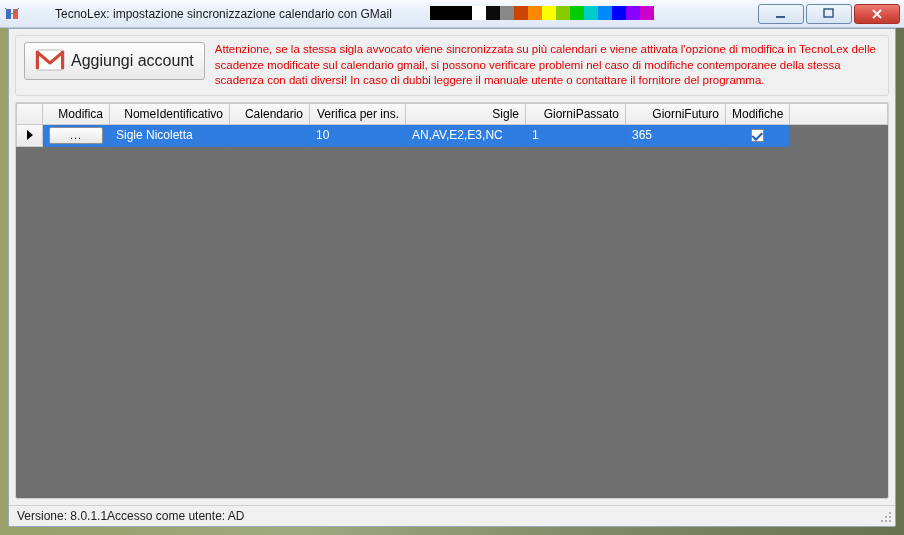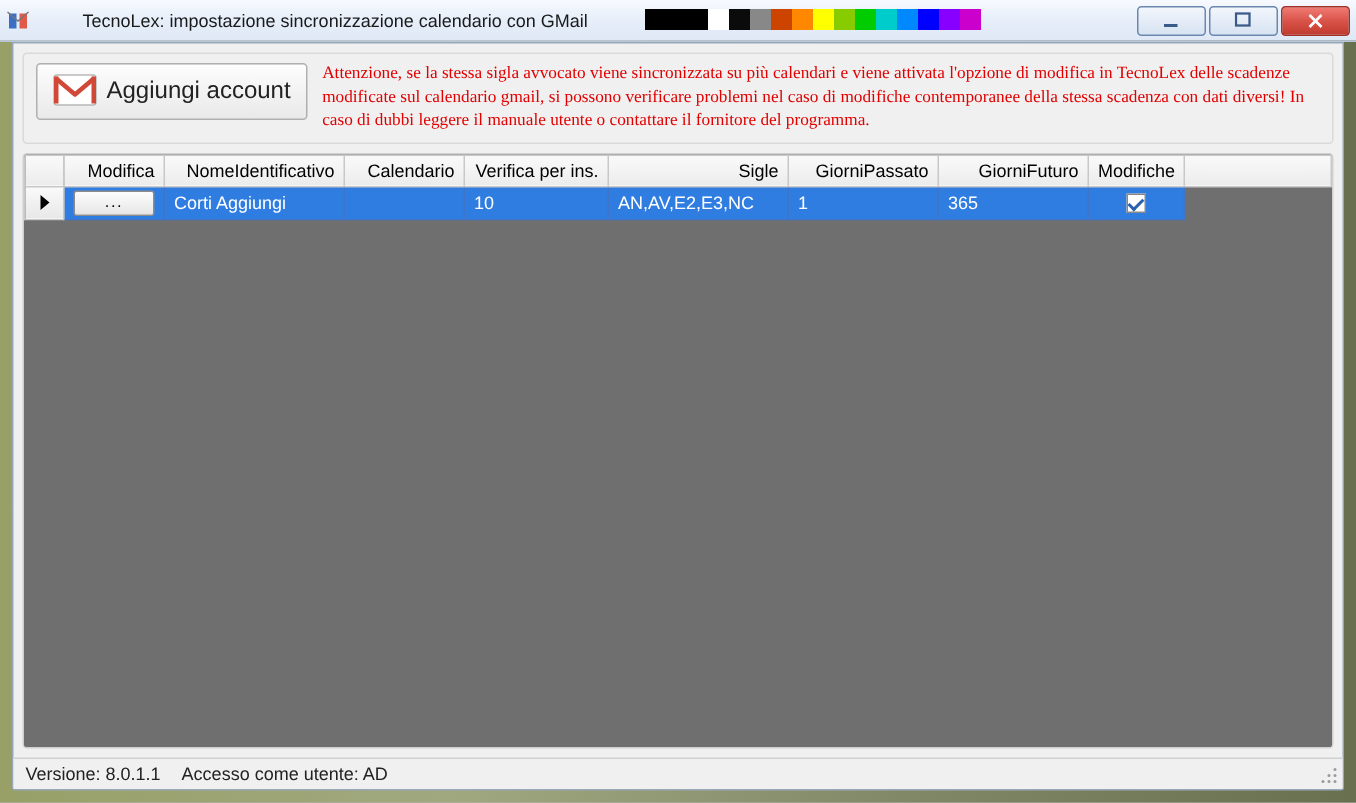--- a/index.html
+++ b/index.html
@@ -18,21 +18,21 @@
   .color-strip { position:absolute; left:430px; top:6px; height:14px; display:flex; }
   .color-strip span { width:14px; height:14px; display:inline-block; }
 
   
   .window-body { position:absolute; left:8px; top:28px; right:8px; bottom:8px; background:#f0f0f0; border:1px solid #9aa7b8; border-radius:0 0 2px 2px; display:flex; flex-direction:column; }
 
   
   .top-panel { margin:6px 6px 0 6px; border:1px solid #d9d9d9; border-radius:3px; background:#f0f0f0; padding:6px 8px; display:flex; align-items:flex-start; gap:10px; }
   .account-btn { display:flex; align-items:center; gap:6px; background:linear-gradient(#fdfdfd,#e9e9e9); border:1px solid #b0b0b0; border-radius:3px; padding:4px 10px; height:38px; cursor:default; }
   .account-btn span.lbl { font-size:16px; color:#222; }
-  .warning { color:#e20000; font-size:11.5px; line-height:1.35; flex:1;font-family:Liberation Serif, serif; }
+  .warning { color:#e20000; font-size:11.5px; line-height:1.35; flex:1; }
 
   
   .grid-wrap { margin:6px; border:1px solid #d0d0d0; border-radius:3px; flex:1; background:#6f6f6f; display:flex; flex-direction:column; overflow:hidden; }
   table.grid { border-collapse:collapse; width:100%; background:#6f6f6f; }
   table.grid th { background:linear-gradient(#fafafa,#ececec); border:1px solid #c8c8c8; font-weight:normal; font-size:12px; text-align:right; padding:3px 6px; color:#000; height:20px; }
   table.grid th.rowhdr { width:26px; }
   table.grid td { border:1px solid #3e74c9; padding:2px 6px; font-size:12px; height:22px; }
   tr.selected td { background:#2f7de1; color:#fff; }
   td.rowhdr-cell { background:linear-gradient(#fafafa,#e8e8e8) !important; border:1px solid #c8c8c8 !important; text-align:center; padding:0; }
   td.rowhdr-cell svg { display:block; margin:auto; }
@@ -40,21 +40,21 @@
   .chk { width:13px; height:13px; border:1px solid #888; background:#fff; display:inline-flex; align-items:center; justify-content:center; margin:auto; }
   .chk.checked::after { content:""; width:8px; height:4px; border-left:2px solid #2b5fb0; border-bottom:2px solid #2b5fb0; transform:rotate(-45deg) translate(0,-1px); }
   td.center { text-align:center; }
   .grid-fill { flex:1; background:#6f6f6f; }
 
   
   .bottom-bar { padding:4px 6px 6px 6px; }
   .verify-btn { background:linear-gradient(#fdfdfd,#e9e9e9); border:1px solid #b0b0b0; border-radius:3px; padding:4px 14px; font-size:12px; cursor:default; }
 
   
-  .statusbar { border-top:1px solid #d0d0d0; background:#f0f0f0; padding:3px 8px; display:flex; align-items:center; gap:14px; font-size:12px; color:#222; position:relative; }
+  .statusbar { border-top:1px solid #d0d0d0; background:#f0f0f0; padding:3px 8px; display:flex; align-items:center; font-size:12px; color:#222; position:relative; }
   .grip { position:absolute; right:3px; bottom:3px; width:12px; height:12px; }
   .grip svg { display:block; }
 
   th.col-modifica{width:60px;} th.col-nome{width:120px;} th.col-cal{width:80px;} th.col-pratica{width:96px;} th.col-sigle{width:120px;} th.col-passato{width:100px;} th.col-futuro{width:100px;} th.col-mod{width:60px;} th.col-rest{}
 </style>
 </head>
 <body>
 
 <div class="titlebar">
   <span class="app-icon">
@@ -138,21 +138,21 @@
       <tbody>
         <tr class="selected">
           <td class="rowhdr-cell">
             <svg width="10" height="12">
                 <path d="M2 1 L8 6 L2 11 Z" fill="#000"></path>
               </svg>
           </td>
           <td class="center" style="background:#2f7de1;">
             <div class="cell-btn">...</div>
           </td>
-          <td>Corti Aggiungi</td>
+          <td>Sigle Nicoletta</td>
           <td></td>
           <td>10</td>
           <td>AN,AV,E2,E3,NC</td>
           <td>1</td>
           <td>365</td>
           <td class="center">
             <span class="chk checked"></span>
           </td>
           <td style="background:#6f6f6f;border:1px solid #6f6f6f;"></td>
         </tr>

